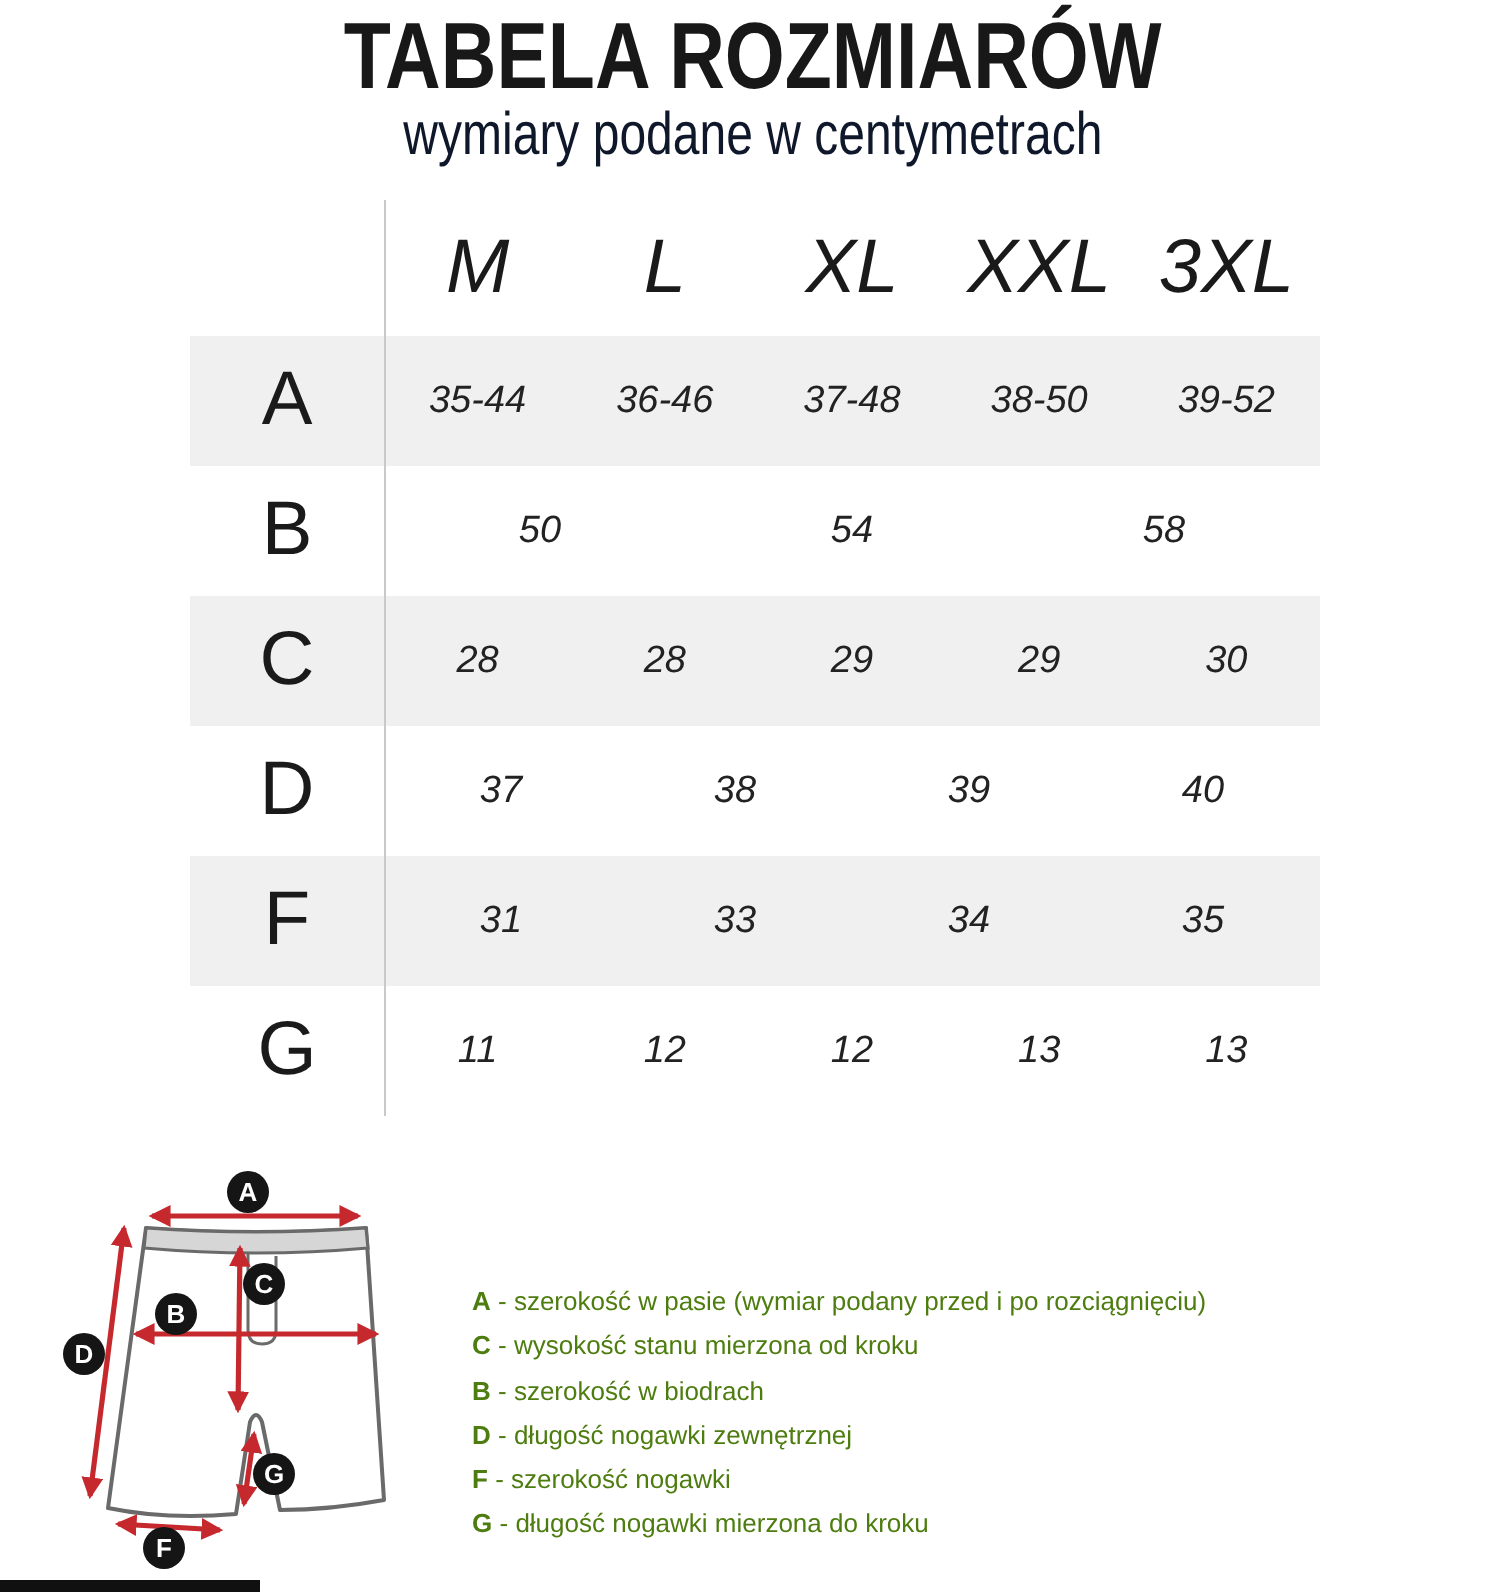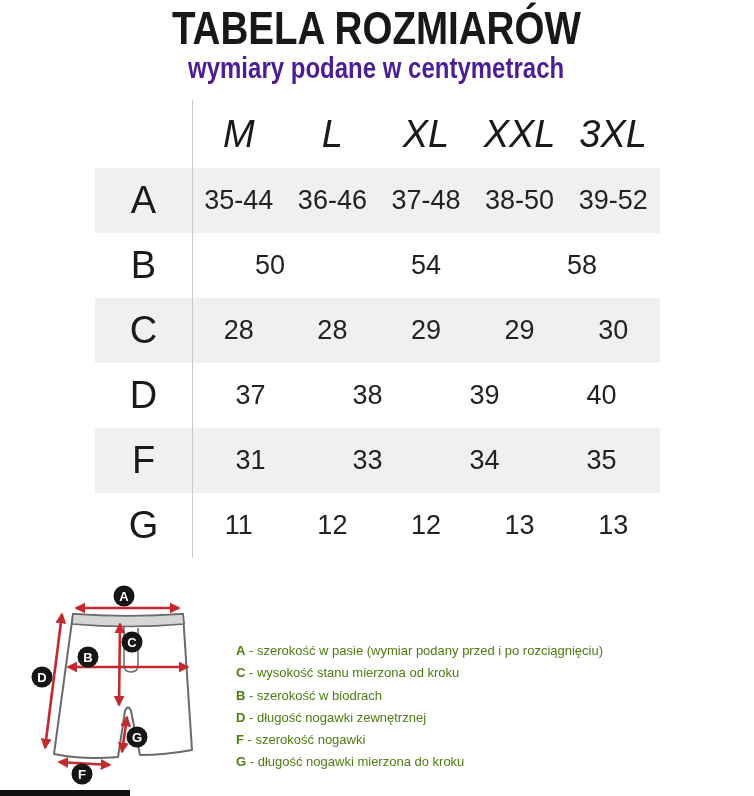--- a/index.html
+++ b/index.html
@@ -5,35 +5,35 @@
   html,body{margin:0;padding:0;}
   body{
     width:754px;height:796px;position:relative;background:#ffffff;
     font-family:"Liberation Sans",sans-serif;color:#1e1e1e;overflow:hidden;
   }
   
   .hdr{position:absolute;left:0;top:4px;width:693px;box-sizing:border-box;
        padding-left:60px;text-align:center;}
   .title{font-size:47px;font-weight:700;letter-spacing:0px;line-height:1.0;color:#181818;}
   .title .cond{display:inline-block;transform:scaleX(0.82);transform-origin:50% 50%;white-space:nowrap;}
-  .subtitle{font-size:30px;font-weight:700;color:#4c1d95;margin-top:2px;line-height:1.0;}
+  .subtitle{font-size:30px;font-weight:400;color:#0f172a;margin-top:2px;line-height:1.0;}
   .subtitle .cond{display:inline-block;transform:scaleX(0.80);transform-origin:50% 50%;white-space:nowrap;}
   
   .sizetable{position:absolute;left:95px;top:100px;width:565px;height:458px;}
   .vline{position:absolute;left:97px;top:0;width:1px;height:458px;background:#c9c9c9;}
   .trow{display:flex;width:100%;}
   .thead{height:68px;}
   .tbody{height:65px;}
   .shaded{background:#f0f0f0;}
   .labelcell{width:97px;flex:0 0 97px;display:flex;align-items:center;justify-content:center;
              font-size:38px;font-weight:400;color:#1a1a1a;}
   .headcell{flex:1 1 0;display:flex;align-items:center;justify-content:center;
             font-size:38px;font-style:italic;font-weight:400;color:#1a1a1a;}
   .valcell{flex:1 1 0;display:flex;align-items:center;justify-content:center;
-           font-size:27px;color:#222;text-align:center;}
+           font-size:19px;font-style:italic;color:#222;text-align:center;}
   
   .diagram{position:absolute;left:15px;top:583px;width:225px;height:213px;}
   .shorts-outline{fill:#ffffff;stroke:#6a6a6a;stroke-width:2;stroke-linejoin:round;}
   .waistband{fill:#d6d6d6;stroke:#6a6a6a;stroke-width:1.6;}
   .fly{fill:none;stroke:#6a6a6a;stroke-width:1.5;}
   .arrow{stroke:#c5292e;stroke-width:2.6;fill:none;}
   .badge{fill:#151515;}
   .badge-letter{fill:#ffffff;font-family:"Liberation Sans",sans-serif;font-size:13px;font-weight:700;
                 text-anchor:middle;}
   

